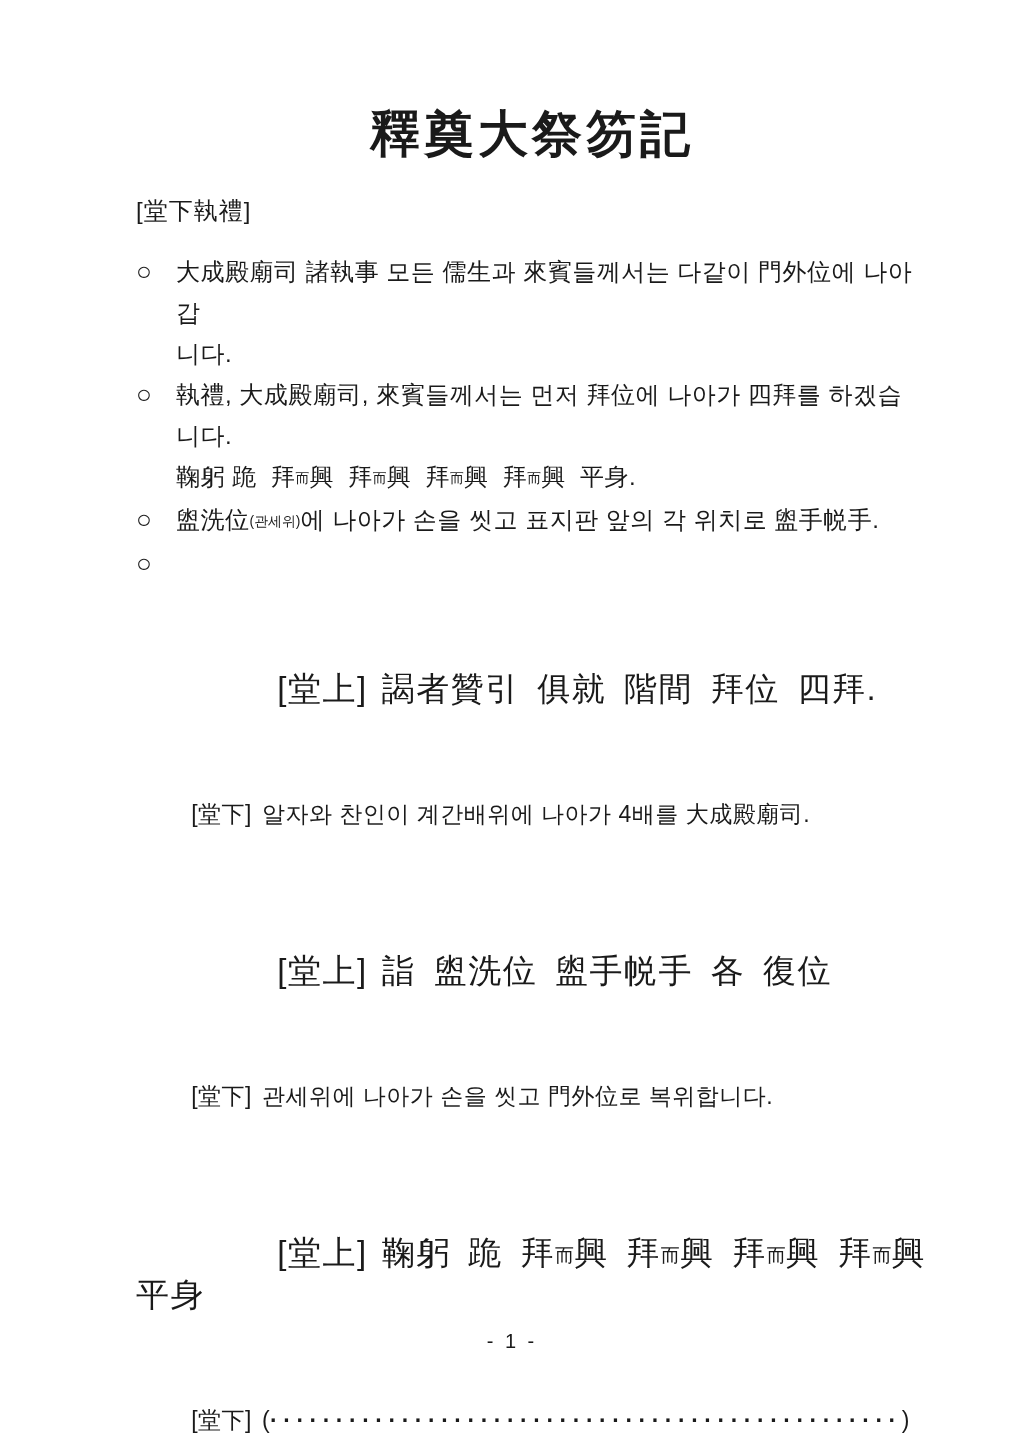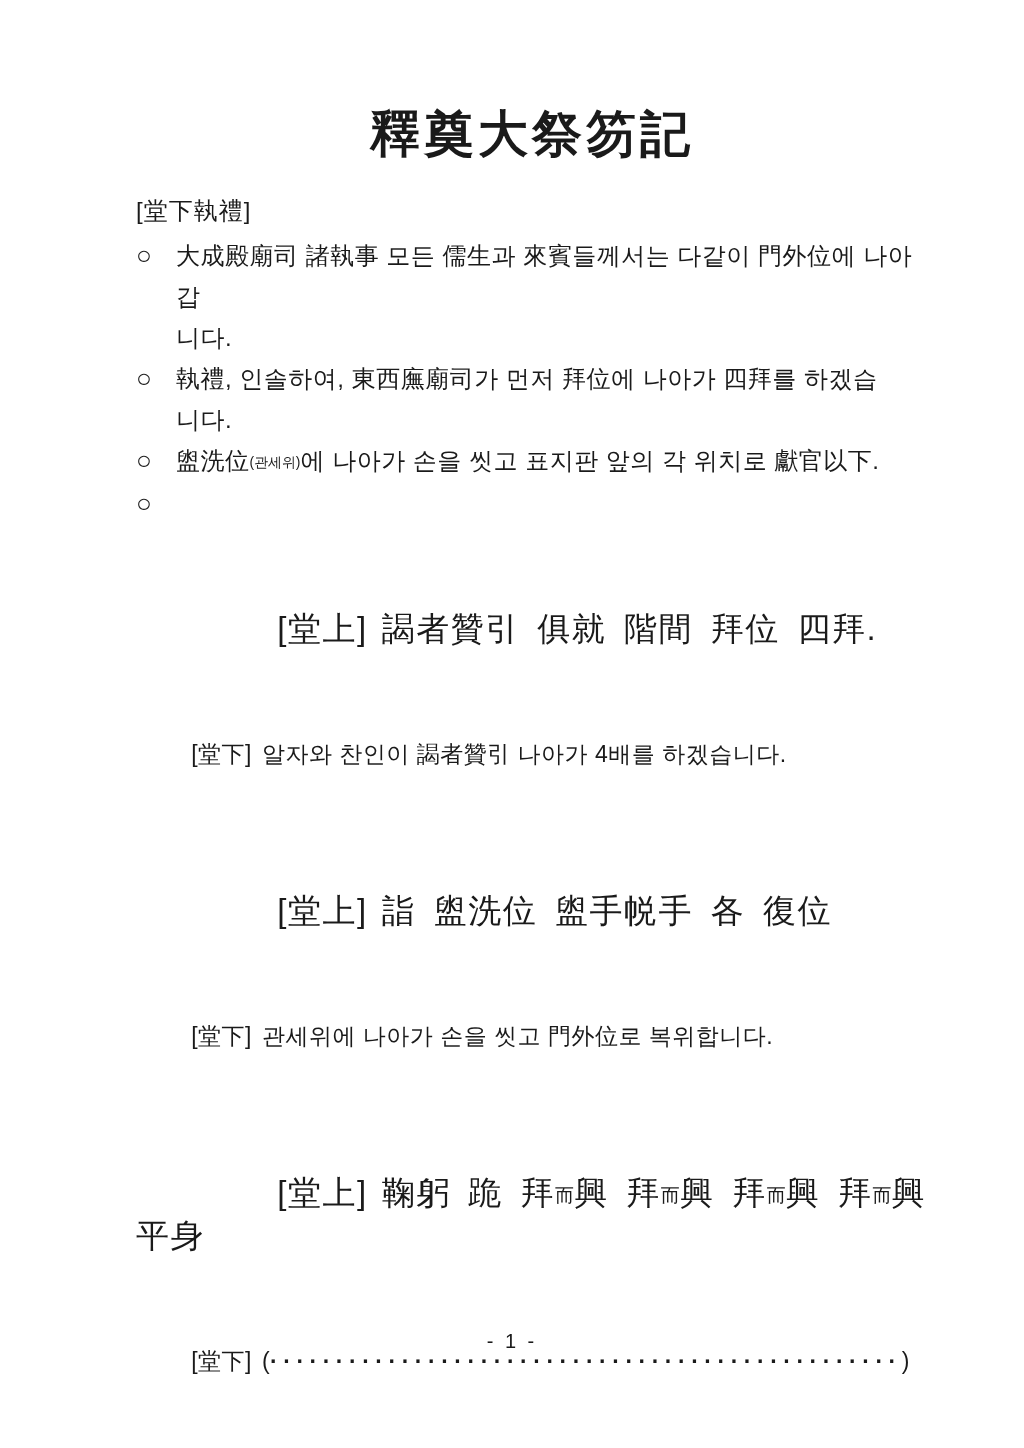--- a/index.html
+++ b/index.html
@@ -24,21 +24,21 @@
     text-align: center;
     font-size: 50px;
     font-weight: 600;
     letter-spacing: 4px;
     line-height: 1.2;
     white-space: pre;
   }
   
   .preamble-heading {
     margin-top: 26px;
-    margin-bottom: 4px;
+    margin-bottom: 20px;
     font-size: 24px;
     line-height: 41px;
     letter-spacing: 1px;
   }
   .p-line {
     display: flex;
     align-items: flex-start;
     font-size: 24px;
     line-height: 41px;
   }
@@ -103,42 +103,45 @@
       <div class="p-line">
         <span class="bullet">○</span>
         <span class="p-text"><span>大成殿廟司 諸執事 모든 儒生과 來賓들께서는 다같이 門外位에 나아갑</span></span>
       </div>
       <div class="p-line cont">
         <span class="p-text"><span>니다.</span></span>
       </div>
 
       <div class="p-line">
         <span class="bullet">○</span>
-        <span class="p-text"><span>執禮, 인솔하여, 東西廡廟司가 먼저 拜位에 나아가 四拜를 하겠습</span></span>
+        <span class="p-text"><span>執禮, 大成殿廟司, 來賓들께서는 먼저 拜位에 나아가 四拜를 하겠습</span></span>
       </div>
       <div class="p-line cont">
         <span class="p-text"><span>니다.</span></span>
       </div>
+      <div class="p-line cont">
+        <span class="p-text"><span>鞠躬 跪  拜</span><span class="sm">而</span><span>興  拜</span><span class="sm">而</span><span>興  拜</span><span class="sm">而</span><span>興  拜</span><span class="sm">而</span><span>興  平身.</span></span>
+      </div>
 
       <div class="p-line">
         <span class="bullet">○</span>
-        <span class="p-text"><span>盥洗位</span><span class="sm">(관세위)</span><span>에 나아가 손을 씻고 표지판 앞의 각 위치로 獻官以下.</span></span>
+        <span class="p-text"><span>盥洗位</span><span class="sm">(관세위)</span><span>에 나아가 손을 씻고 표지판 앞의 각 위치로 盥手帨手.</span></span>
       </div>
 
       <div class="p-line">
         <span class="bullet">○</span>
       </div>
     </div>
 
     <div class="section">
       <div class="ds-line">
         <span class="label">[堂上]</span><span><span>謁者贊引 俱就 階間 拜位 四拜.</span></span>
       </div>
       <div class="dh-line">
-        <span class="label">[堂下]</span><span><span>알자와 찬인이 謁者贊引 나아가 4배를 하겠습니다.</span></span>
+        <span class="label">[堂下]</span><span><span>알자와 찬인이 계간배위에 나아가 4배를 大成殿廟司.</span></span>
       </div>
     </div>
 
     <div class="section">
       <div class="ds-line">
         <span class="label">[堂上]</span><span><span>詣 盥洗位 盥手帨手 各 復位</span></span>
       </div>
       <div class="dh-line">
         <span class="label">[堂下]</span><span><span>관세위에 나아가 손을 씻고 門外位로 복위합니다.</span></span>
       </div>

